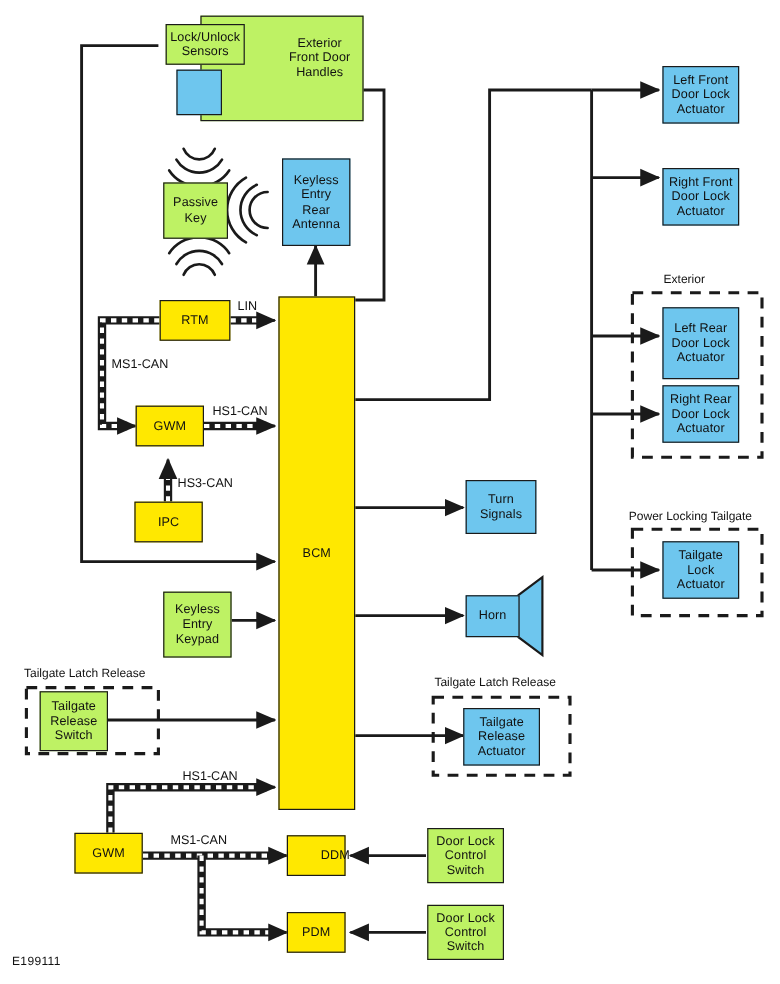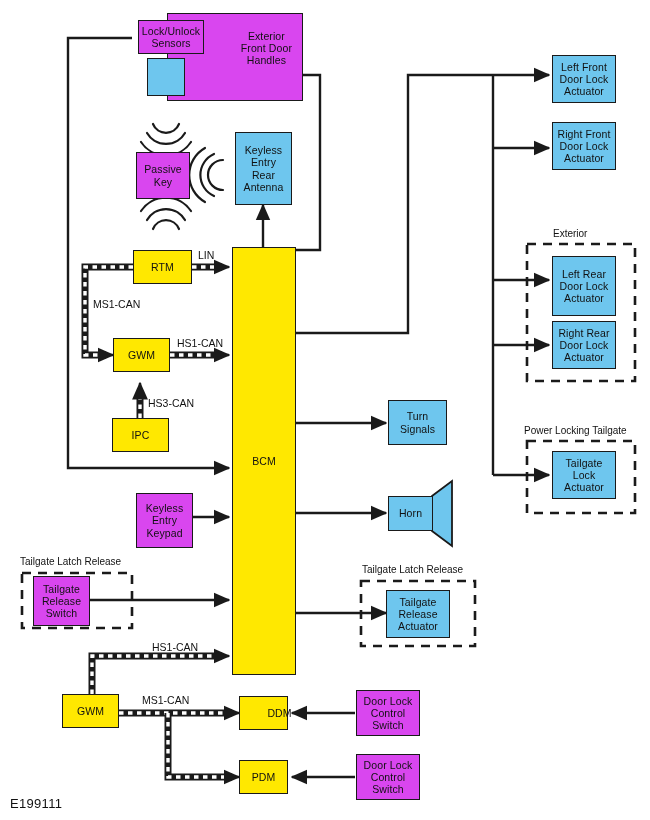--- a/index.html
+++ b/index.html
@@ -3,27 +3,27 @@
 <meta charset="utf-8">
 <title>Keyless Entry System Diagram</title>
 <style>
   html,body{margin:0;padding:0;background:#ffffff;}
   body{font-family:"Liberation Sans","DejaVu Sans",sans-serif;}
   #stage{position:relative;width:650px;height:820px;background:#ffffff;overflow:hidden;}
   #svgroot{position:absolute;left:0;top:0;width:650px;height:820px;}
   .nodebox{position:absolute;box-sizing:border-box;border:1.6px solid #1a1a1a;
            display:flex;align-items:center;justify-content:center;text-align:center;
            font-size:10.5px;line-height:12.2px;color:#111111;letter-spacing:.1px;}
-  .green{background:#d946ef;}
+  .green{background:#bef264;}
   .blue{background:#6ec6ee;}
   .yellow{background:#ffe800;}
   .nodebox span{display:block;padding:0 2px;}
   .grouplabel{position:absolute;font-size:10px;color:#111111;white-space:nowrap;}
   .wirelabel{position:absolute;font-size:10.5px;color:#111111;white-space:nowrap;}
-  .figid{position:absolute;font-size:13px;color:#111111;letter-spacing:.3px;text-align:right;}
+  .figid{position:absolute;font-size:10px;color:#111111;letter-spacing:.3px;text-align:right;}
   .bcmlabel{writing-mode:horizontal-tb;}
 </style>
 </head>
 <body>
 
 <div id="stage">
 
   <svg id="svgroot" viewBox="0 0 650 820" xmlns="http://www.w3.org/2000/svg">
     <defs>
       <marker id="arrow" viewBox="0 0 10 10" refX="9.2" refY="5" markerWidth="7" markerHeight="7" orient="auto-start-reverse">
@@ -206,21 +206,21 @@
 
   <div class="nodebox blue" style="left:388px;top:496px;width:45px;height:35px;">
     <span>Horn</span>
   </div>
 
   <div class="nodebox blue" style="left:552px;top:55px;width:64px;height:48px;">
     <span style="white-space:pre-line;">Left Front
 Door Lock
 Actuator</span>
   </div>
-  <div class="nodebox blue" style="left:552px;top:122px;width:64px;height:48px;">
+  <div class="nodebox blue" style="left:552px;top:140px;width:64px;height:48px;">
     <span style="white-space:pre-line;">Right Front
 Door Lock
 Actuator</span>
   </div>
   <div class="nodebox blue" style="left:552px;top:256px;width:64px;height:60px;">
     <span style="white-space:pre-line;">Left Rear
 Door Lock
 Actuator</span>
   </div>
   <div class="nodebox blue" style="left:552px;top:321px;width:64px;height:48px;">

